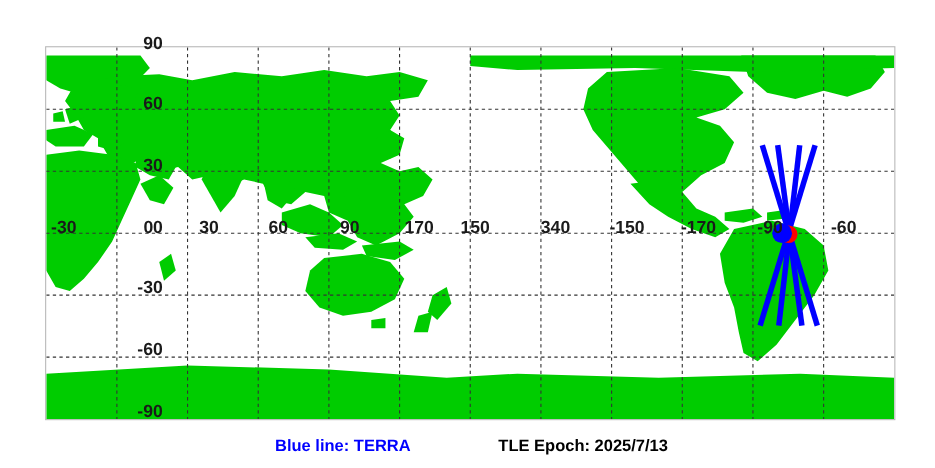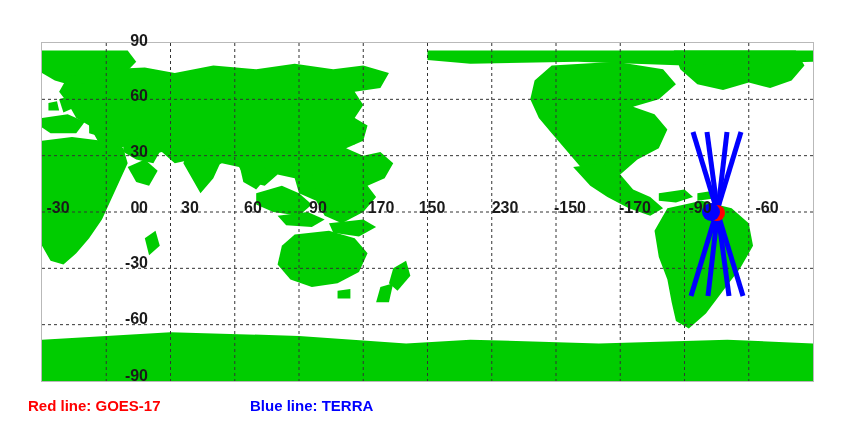--- a/index.html
+++ b/index.html
@@ -151,33 +151,33 @@
 </div>
 
 <div>
   <span class="tick lon" style="left:58px;top:207px">-30</span>
   <span class="tick lon" style="left:135px;top:207px">0</span>
   <span class="tick lon" style="left:190px;top:207px">30</span>
   <span class="tick lon" style="left:253px;top:207px">60</span>
   <span class="tick lon" style="left:318px;top:207px">90</span>
   <span class="tick lon" style="left:381px;top:207px">170</span>
   <span class="tick lon" style="left:432px;top:207px">150</span>
-  <span class="tick lon" style="left:505px;top:207px">230</span>
+  <span class="tick lon" style="left:505px;top:207px">340</span>
   <span class="tick lon" style="left:570px;top:207px">-150</span>
   <span class="tick lon" style="left:635px;top:207px">-170</span>
   <span class="tick lon" style="left:700px;top:207px">-90</span>
   <span class="tick lon" style="left:767px;top:207px">-60</span>
 </div>
 
 <div>
   <span class="tick lat" style="left:148px;top:40px">90</span>
   <span class="tick lat" style="left:148px;top:95px">60</span>
   <span class="tick lat" style="left:148px;top:151px">30</span>
   <span class="tick lat" style="left:148px;top:207px">0</span>
   <span class="tick lat" style="left:148px;top:262px">-30</span>
   <span class="tick lat" style="left:148px;top:318px">-60</span>
   <span class="tick lat" style="left:148px;top:375px">-90</span>
 </div>
 
 <div id="legend">
-  <span class="legend-item" id="legend-red">Red line: GOES-17</span>
   <span class="legend-item" id="legend-blue">Blue line: TERRA</span>
+  <span class="legend-item" id="legend-epoch">TLE Epoch: 2025/7/13</span>
 </div>
 
 </body></html>

